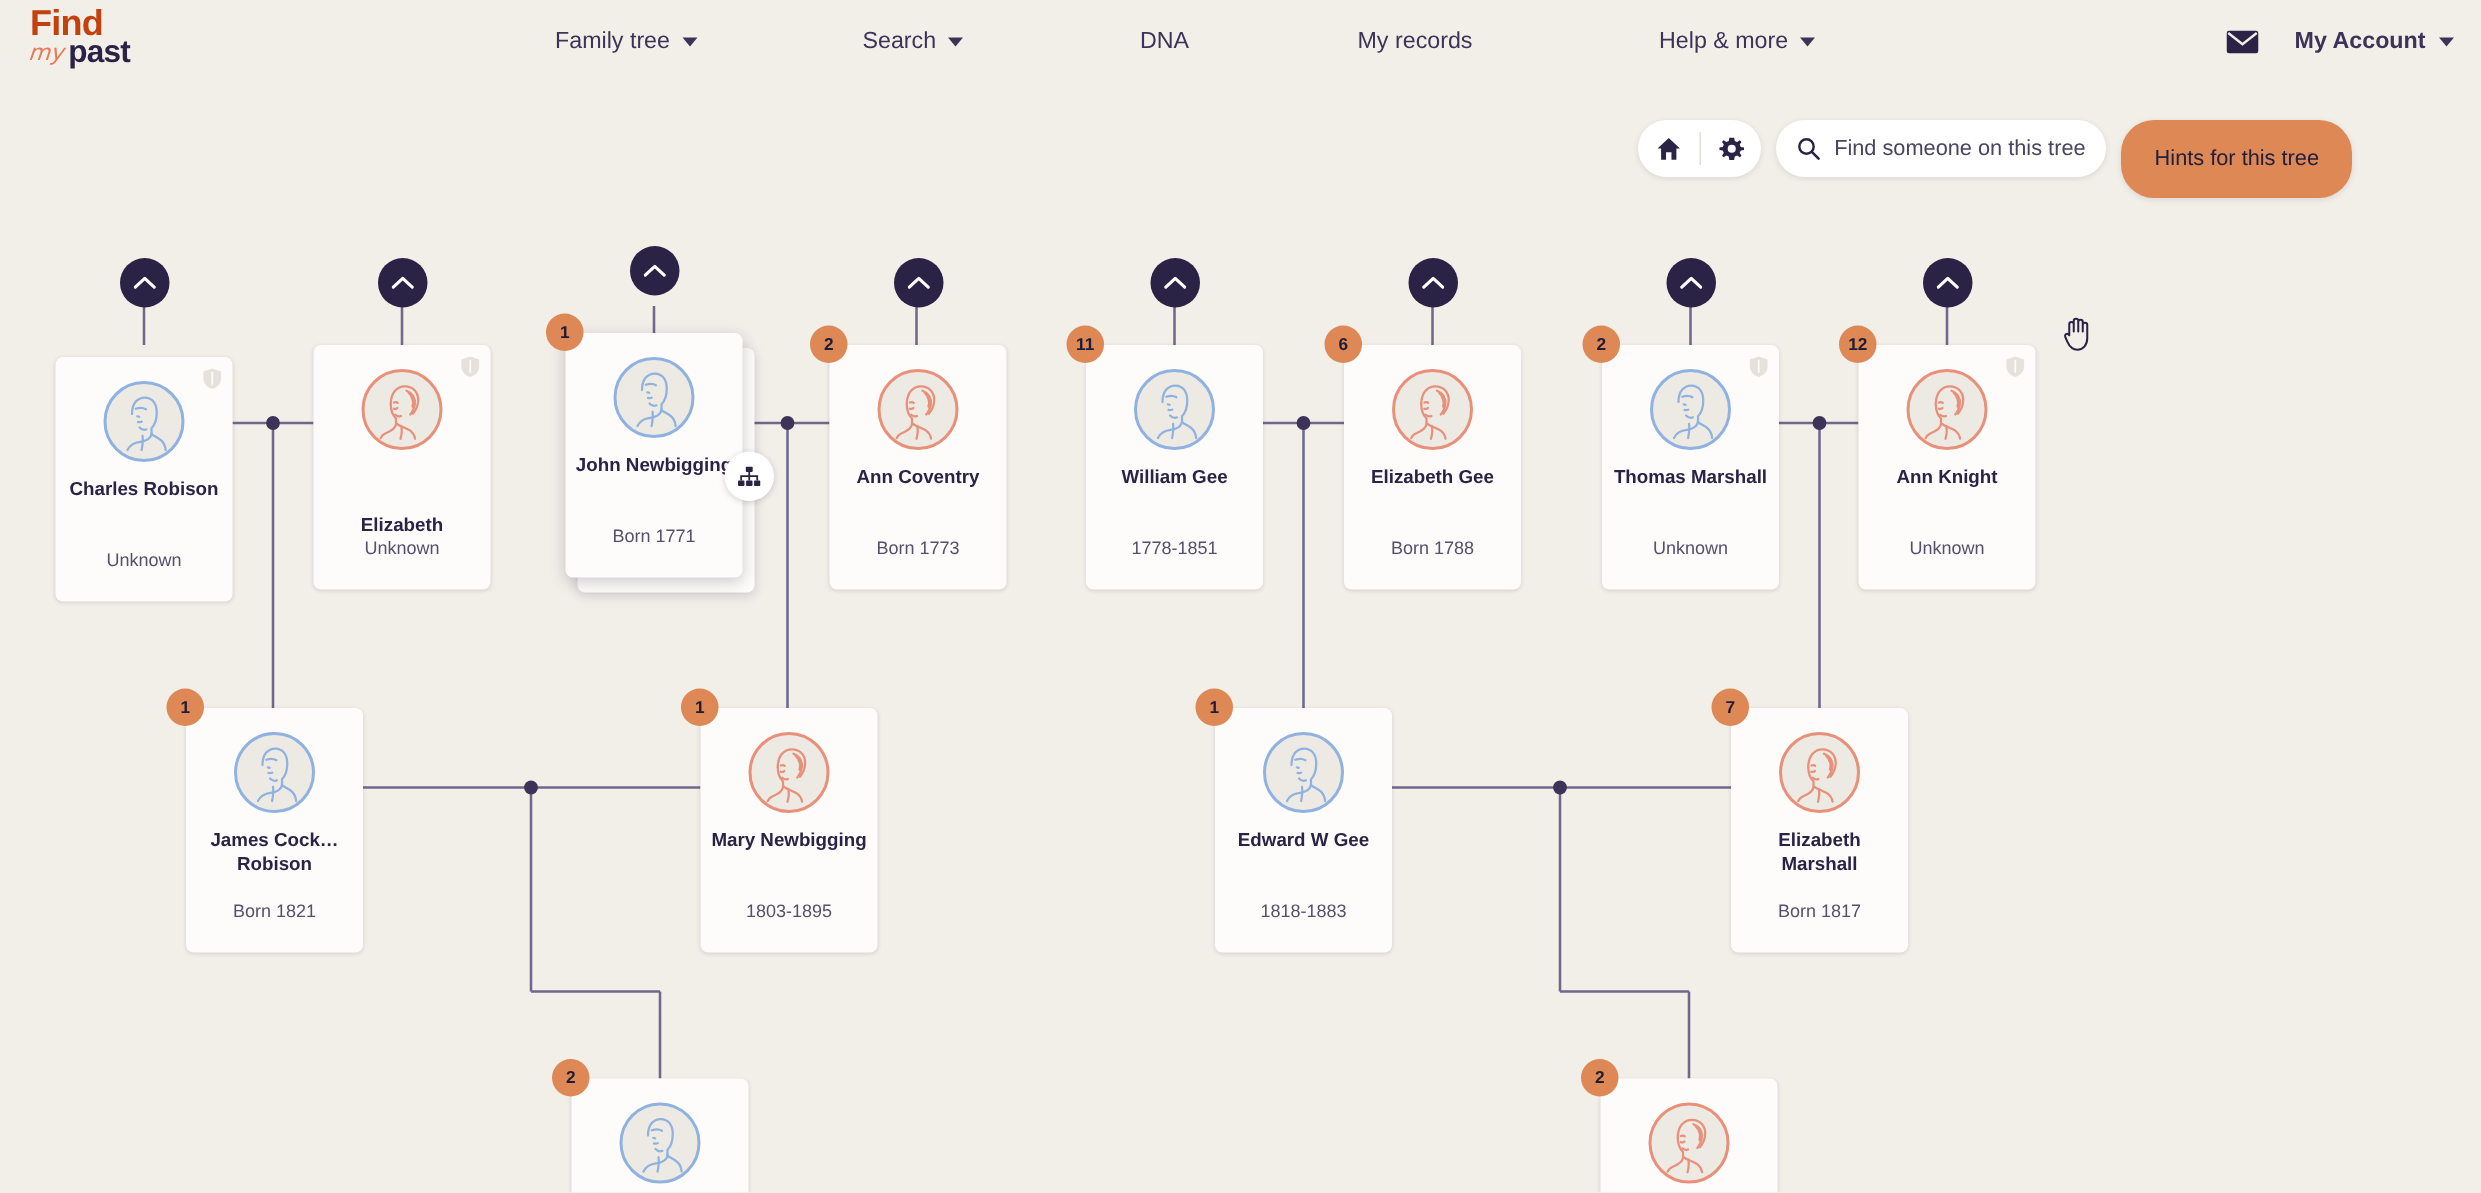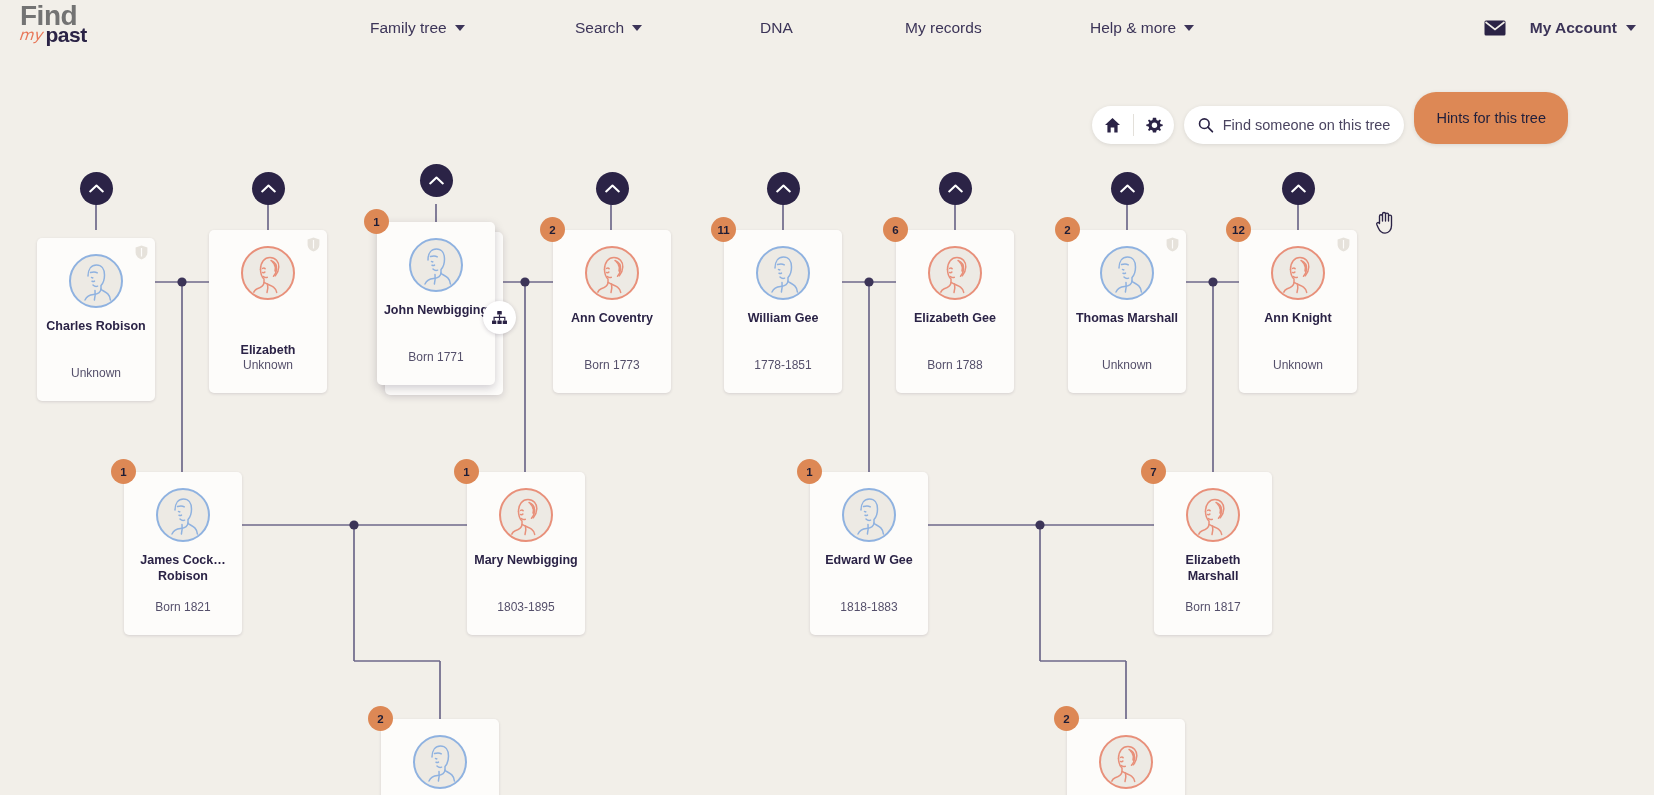--- a/index.html
+++ b/index.html
@@ -12,21 +12,21 @@
   #root { position: relative; width: 1654px; height: 795px; background: #f2efe9; }
 
   
   .topnav {
     position: absolute; top: 0; left: 0; width: 1654px; height: 56px;
     background: #f2efe9; display: flex; align-items: center;
     z-index: 60;
   }
   .logo { position: absolute; left: 20px; top: 6px; width: 100px; height: 44px; }
   .logo-find {
-    font-size: 28px; font-weight: bold; color: #737373;
+    font-size: 24px; font-weight: bold; color: #c2410c;
     letter-spacing: -0.5px; line-height: 19px;
   }
   .logo-row2 { display: flex; align-items: flex-end; line-height: 20px; }
   .logo-my {
     font-size: 15px; color: #e8785a; font-style: italic;
     font-family: "DejaVu Sans", sans-serif; margin-right: 2px;
     transform: skewX(-8deg); line-height: 17px;
   }
   .logo-past {
     font-size: 21px; font-weight: bold; color: #2b2346;
@@ -44,21 +44,21 @@
     border-right: 5px solid transparent; border-top: 6px solid #3c3458;
   }
   .nav-right { position: absolute; right: 18px; top: 0; height: 56px; display: flex; align-items: center; gap: 24px; font-weight: bold; }
   .mail-icon { width: 22px; height: 16px; position: relative; cursor: pointer; }
   .mail-icon svg { display: block; }
   .acct { display: flex; align-items: center; gap: 9px; color: #3c3458; font-size: 15.5px; cursor: pointer; }
 
   
   .toolbar {
     position: absolute; top: 80px; right: 86px;
-    display: flex; align-items: flex-end; gap: 10px; z-index: 50; margin-top: 12px;
+    display: flex; align-items: flex-start; gap: 10px; z-index: 50;
   }
   .pill {
     background: #ffffff; border-radius: 22px; height: 38px;
     display: flex; align-items: center;
     box-shadow: 0 1px 4px rgba(0,0,0,0.10);
   }
   .icon-group { width: 82px; justify-content: space-around; }
   .icon-btn {
     width: 40px; height: 38px; display: flex; align-items: center;
     justify-content: center; cursor: pointer;
@@ -163,21 +163,21 @@
         <div class="nav-item" style="position: absolute; left: 225px;">
           <span>Search</span>
           <span class="caret"></span>
         </div>
         <div class="nav-item" style="position: absolute; left: 410px;">
           <span>DNA</span>
         </div>
         <div class="nav-item" style="position: absolute; left: 555px;">
           <span>My records</span>
         </div>
-        <div class="nav-item" style="position: absolute; left: 740px;">
+        <div class="nav-item" style="position: absolute; left: 756px;">
           <span>Help &amp; more</span>
           <span class="caret"></span>
         </div>
       </div>
 
     <div class="nav-right">
       <div class="mail-icon">
         <svg width="22" height="16" viewBox="0 0 22 16">
           <rect x="0.5" y="0.5" width="21" height="15" rx="1.5" fill="#2b2346"></rect>
           <path d="M1.5 2 L11 9.5 L20.5 2" stroke="#f2efe9" stroke-width="1.6" fill="none"></path>

